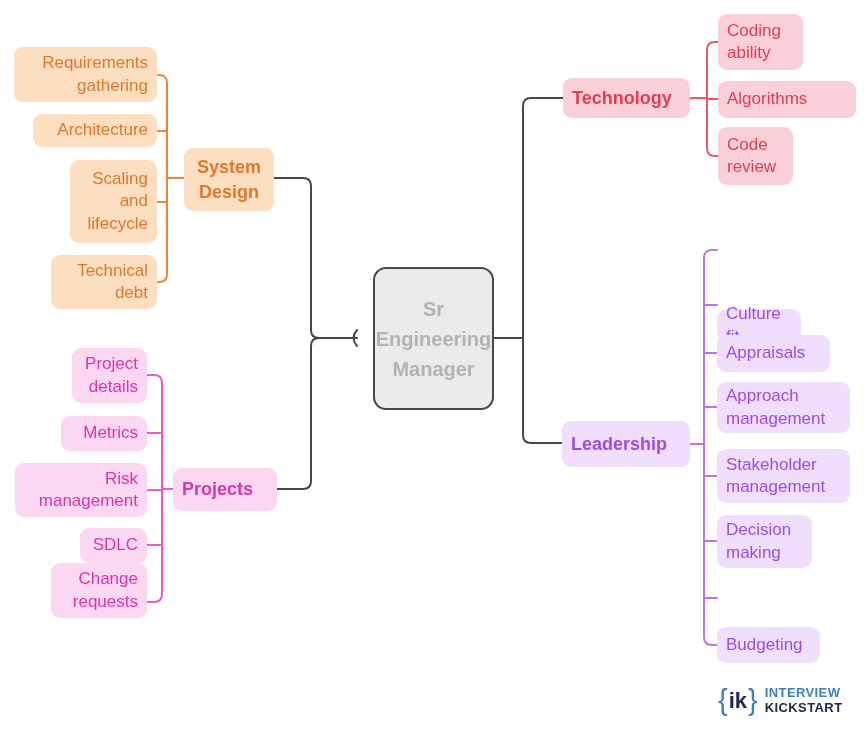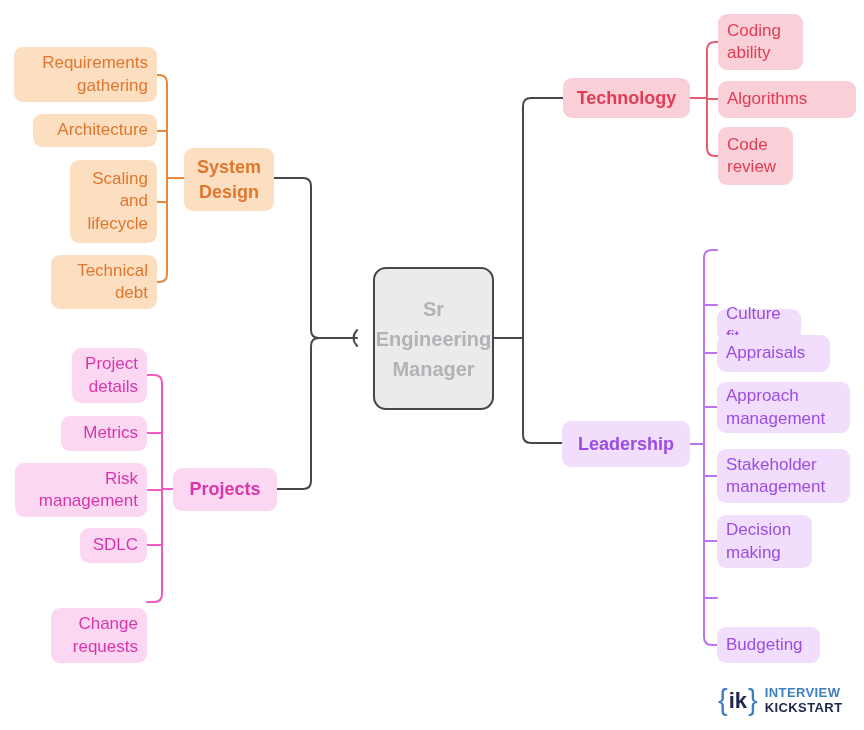--- a/index.html
+++ b/index.html
@@ -19,21 +19,20 @@
     display: flex;
     align-items: center;
     font-size: 17px;
     line-height: 1.32;
     box-sizing: border-box;
     padding: 2px 9px;
   }
   .leaf-left  { justify-content: flex-end;  text-align: right; }
   .leaf-right { justify-content: flex-start; text-align: left; }
   .parent {
-    justify-content: center;
     text-align: center;
     font-weight: bold;
     font-size: 18px;
     line-height: 1.35;
   }
 
   
   .b-orange { background: #fcdec1; color: #e0772e; }
   .b-red    { background: #f9d0d8; color: #e23c55; }
   .b-pink   { background: #fbd7f2; color: #d936ac; }
@@ -162,21 +161,21 @@
   </div>
   <div class="node leaf-left b-pink" style="left:61px; top:416px; width:86px; height:35px;">
     <span>Metrics</span>
   </div>
   <div class="node leaf-left b-pink" style="left:15px; top:463px; width:132px; height:54px;">
     <span>Risk management</span>
   </div>
   <div class="node leaf-left b-pink" style="left:80px; top:528px; width:67px; height:35px;">
     <span>SDLC</span>
   </div>
-  <div class="node leaf-left b-pink" style="left:51px; top:608px; width:96px; height:55px;">
+  <div class="node leaf-left b-pink" style="left:51px; top:563px; width:96px; height:55px;">
     <span>Change requests</span>
   </div>
 
   <div class="node parent b-purple" style="left:562px; top:421px; width:128px; height:46px;">
     <span>Leadership</span>
   </div>
   <div class="node leaf-right b-purple" style="left:717px; top:289px; width:84px; height:33px;margin-top:20px;">
     <span>Culture fit</span>
   </div>
   <div class="node leaf-right b-purple" style="left:717px; top:335px; width:113px; height:37px;">

